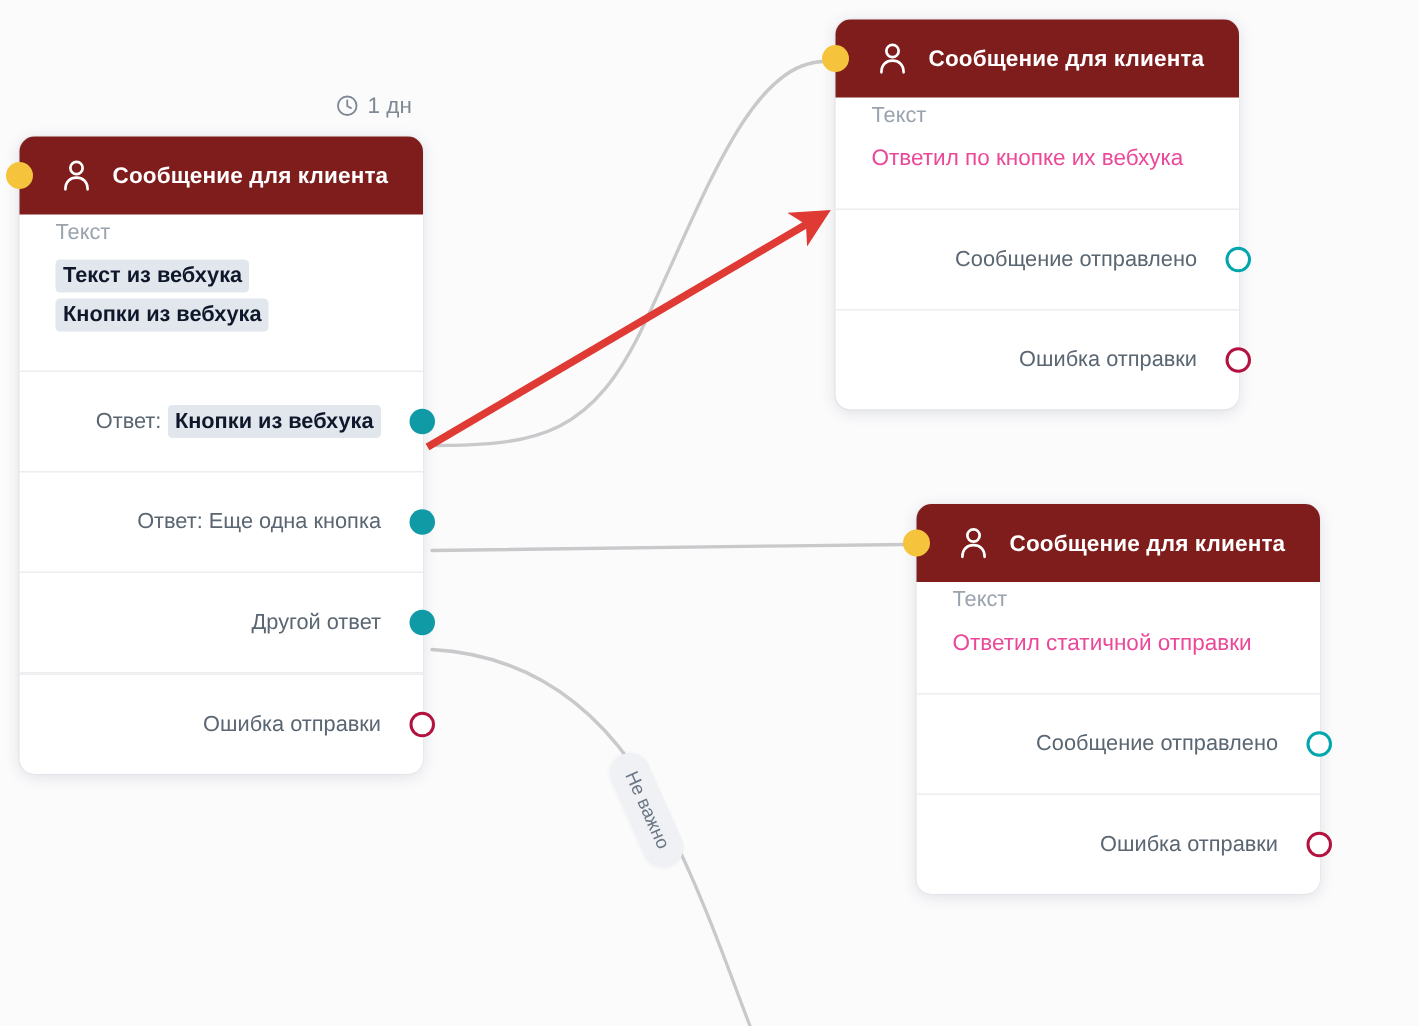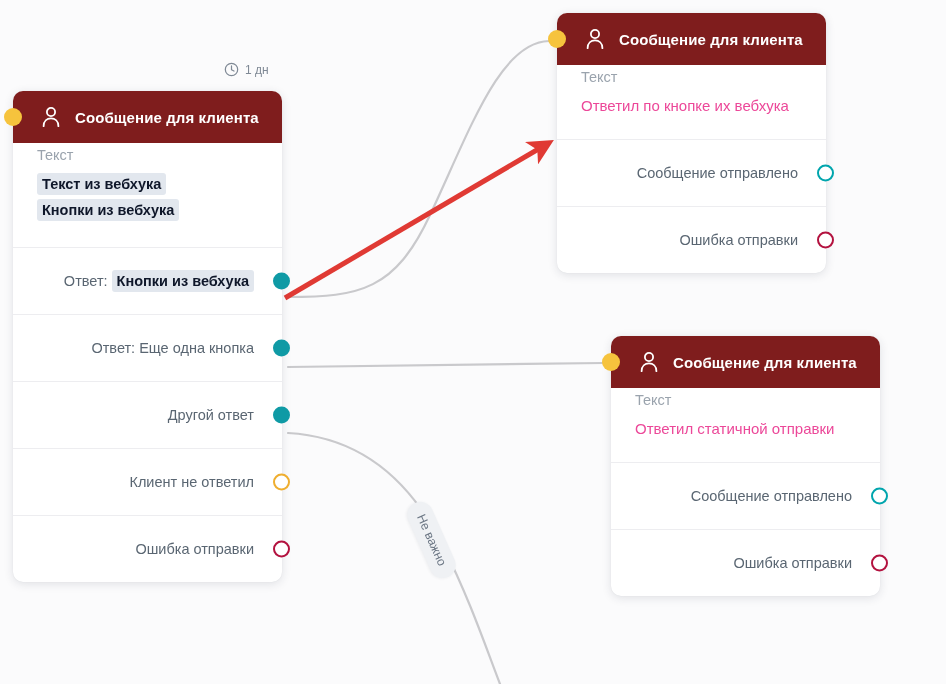--- a/index.html
+++ b/index.html
@@ -142,21 +142,21 @@
     z-index: 6;
   }
 
   
   .timer-badge {
     position: absolute;
     display: flex;
     align-items: center;
     gap: 6px;
     color: #7f8995;
-    font-size: 12px;
+    font-size: 15px;
     z-index: 4;
   }
   .clock-icon { width: 15px; height: 15px; display: block; }
 
   
   .edge-label {
     position: absolute;
     background: #eff1f4;
     color: #6b7684;
     font-size: 12.5px;
@@ -235,24 +235,20 @@
       <div class="port filled-teal"></div>
     </div>
     <div class="divider"></div>
 
     <div class="row">
       <div class="row-label">Другой ответ</div>
       <div class="port filled-teal"></div>
     </div>
     <div class="divider"></div>
 
-    <div class="row">
-      <div class="row-label">Клиент не ответил</div>
-      <div class="port ring-amber"></div>
-    </div>
     <div class="divider"></div>
 
     <div class="row">
       <div class="row-label">Ошибка отправки</div>
       <div class="port ring-crimson"></div>
     </div>
   </div>
 
   <div class="card" style="left:557px; top:13px; width:269px;">
 

